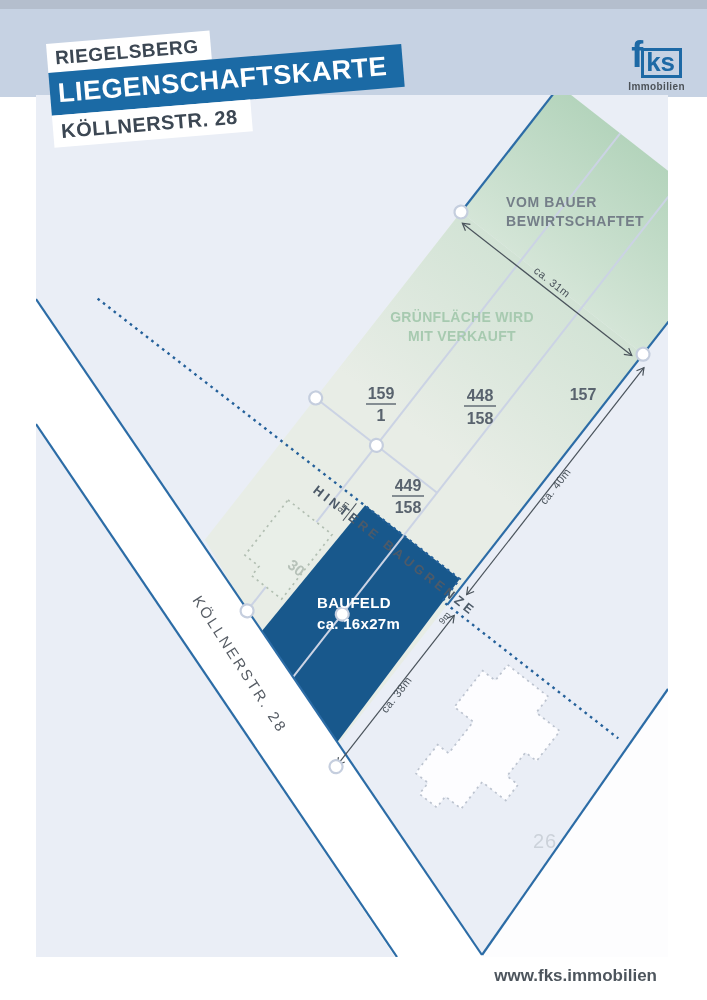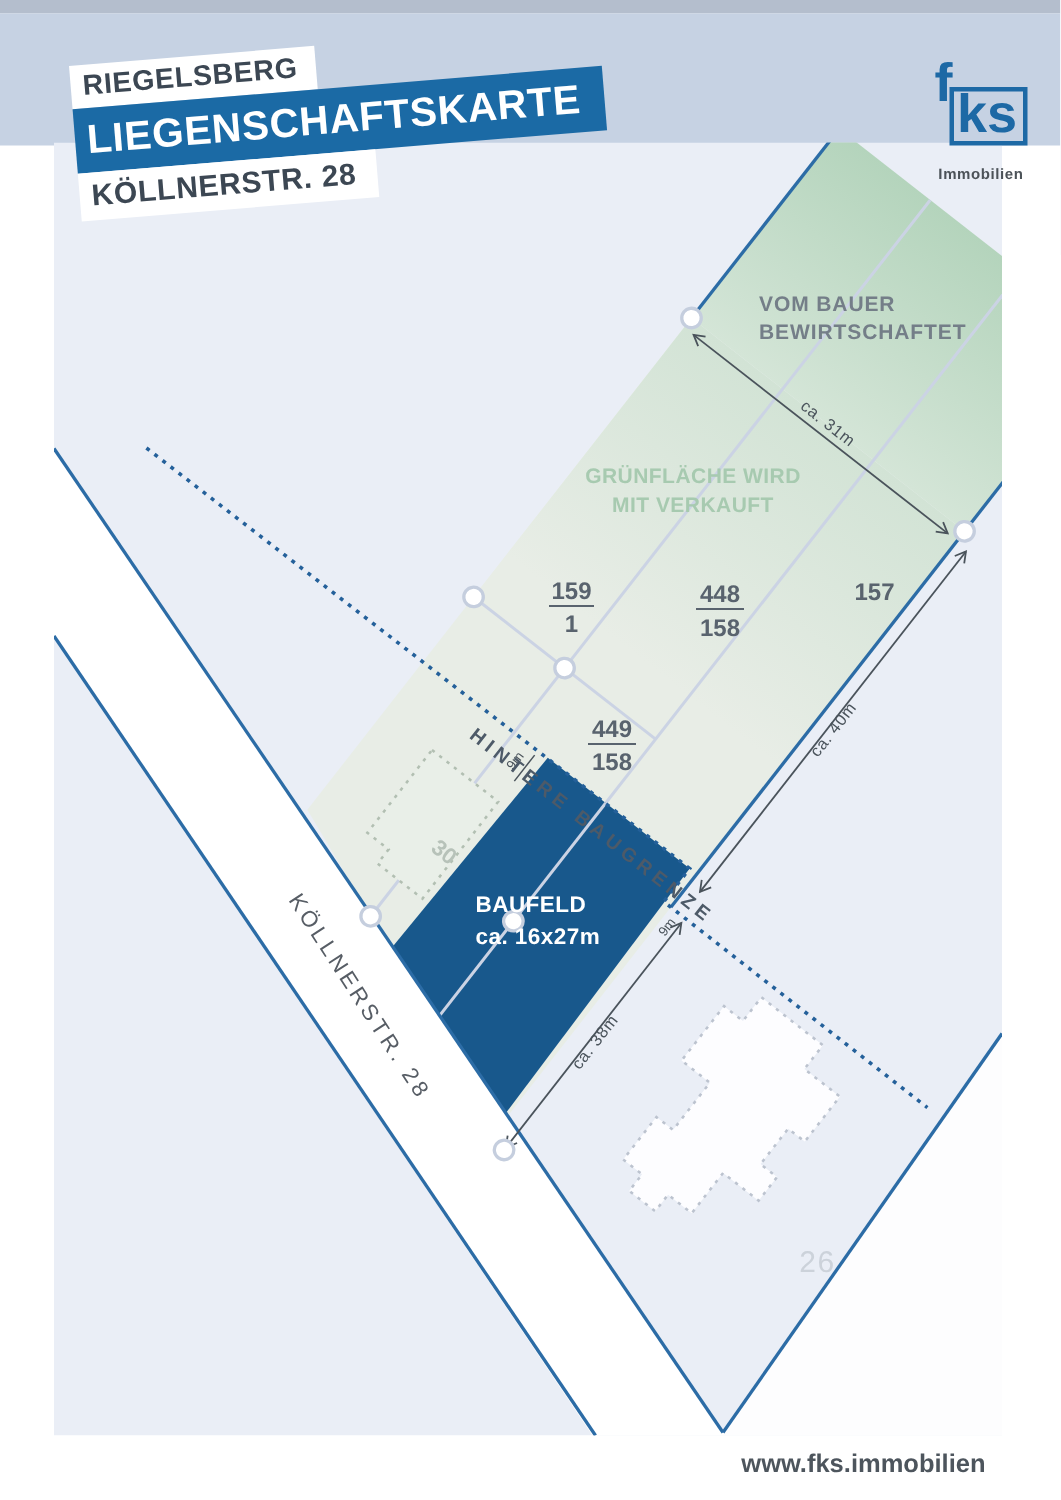--- a/index.html
+++ b/index.html
@@ -10,23 +10,23 @@
   .header-bg{position:absolute;left:0;top:9px;width:707px;height:88px;background:#c6d2e3;}
   .titles{position:absolute;left:46px;top:44px;transform:rotate(-4.7deg);transform-origin:0 0;z-index:30;}
   .tbox{display:table;white-space:nowrap;}
   .tbox-loc{background:#ffffff;color:#3c4753;font-weight:bold;font-size:19px;padding:4px 12px 3px 8px;letter-spacing:.5px;}
   .tbox-doc{background:#1b6aa5;color:#ffffff;font-weight:bold;font-size:27px;padding:6px 16px 6px 8px;letter-spacing:.5px;}
   .tbox-str{background:#ffffff;color:#3c4753;font-weight:bold;font-size:20px;padding:5px 14px 4px 8px;letter-spacing:.5px;}
   
   .logo{position:absolute;right:22px;top:40px;z-index:30;text-align:center;}
   .logo-row{display:flex;align-items:flex-start;justify-content:center;}
   .logo-f{color:#1d69a5;font-weight:bold;font-size:36px;line-height:.85;margin-right:-2px;position:relative;z-index:2;}
-  .logo-ks{color:#1d69a5;font-weight:bold;font-size:36px;line-height:.85;border:3px solid #1d69a5;
-           padding:0 4px 2px 2px;margin-top:18px;}
-  .logo-sub{color:#4c5258;font-size:10px;font-weight:bold;margin-top:14px;letter-spacing:.4px;}
+  .logo-ks{color:#1d69a5;font-weight:bold;font-size:26px;line-height:.85;border:3px solid #1d69a5;
+           padding:0 4px 2px 2px;margin-top:8px;}
+  .logo-sub{color:#4c5258;font-size:10px;font-weight:bold;margin-top:3px;letter-spacing:.4px;}
   
   .footer{position:absolute;top:966px;right:50px;font-size:17px;font-weight:bold;color:#4d555d;z-index:30;}
   
   .t-parcel{font:bold 16px "Liberation Sans",sans-serif;fill:#59636e;}
   .t-dim{font:11px "Liberation Sans",sans-serif;fill:#4a535b;letter-spacing:.5px;}
   .t-dim9{font:9px "Liberation Sans",sans-serif;fill:#4a535b;}
   .t-green{font:bold 14px "Liberation Sans",sans-serif;fill:#a7cab0;letter-spacing:.3px;}
   .t-vom{font:bold 14px "Liberation Sans",sans-serif;fill:#747e88;letter-spacing:.6px;}
   .t-baug{font:bold 13px "Liberation Sans",sans-serif;fill:#4d5a68;letter-spacing:3.5px;}
   .t-bauf{font:bold 15px "Liberation Sans",sans-serif;fill:#ffffff;letter-spacing:.3px;}

